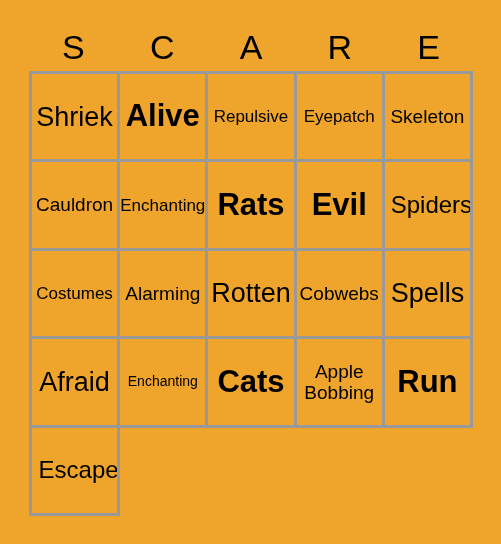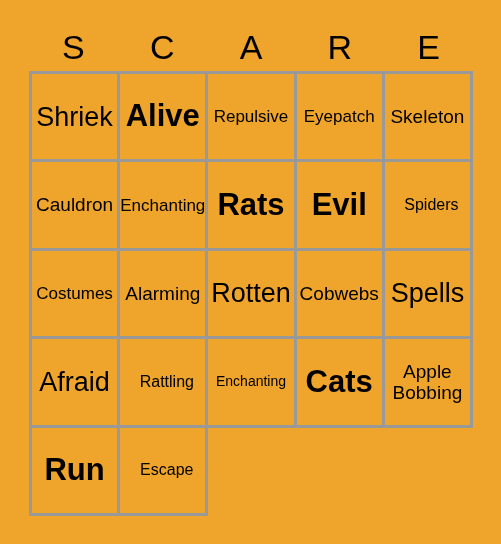--- a/index.html
+++ b/index.html
@@ -66,21 +66,21 @@
     overflow: hidden;
   }
   .cell .txt {
     display: block;
     line-height: 1.12;
     white-space: pre-line;
   }
   
   .fs-xl .txt { font-size: 31px; font-weight: bold; }
   .fs-lg .txt { font-size: 27px; }
-  .fs-md .txt { font-size: 16px; margin-left: 8px; }
+  .fs-md .txt { font-size: 24px; margin-left: 8px; }
   .fs-sm .txt { font-size: 19px; }
   .fs-xs .txt { font-size: 17px; }
   .fs-xxs .txt { font-size: 14px; }
 </style>
 </head>
 <body>
 
 <div id="card">
 
   <div id="header">
@@ -137,23 +137,20 @@
 
     <div class="cell fs-sm">
         <span class="txt">Cobwebs</span>
       </div>
     <div class="cell fs-lg">
         <span class="txt">Spells</span>
       </div>
     <div class="cell fs-lg">
         <span class="txt">Afraid</span>
       </div>
-    <div class="cell fs-md">
-        <span class="txt">Rattling</span>
-      </div>
     <div class="cell fs-xxs">
         <span class="txt">Enchanting</span>
       </div>
 
     <div class="cell fs-xl">
         <span class="txt">Cats</span>
       </div>
     <div class="cell fs-sm">
         <span class="txt">Apple
 Bobbing</span>

